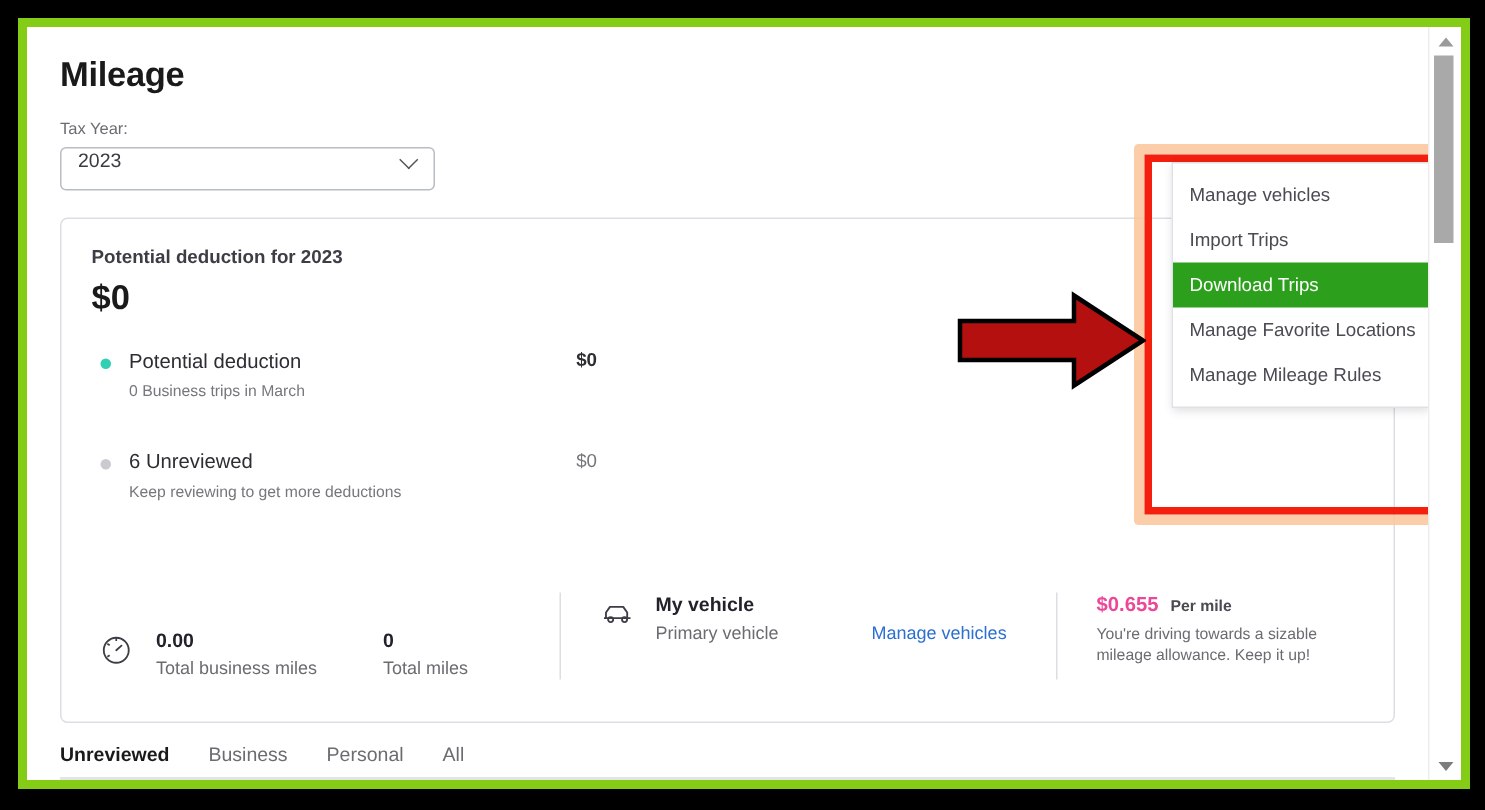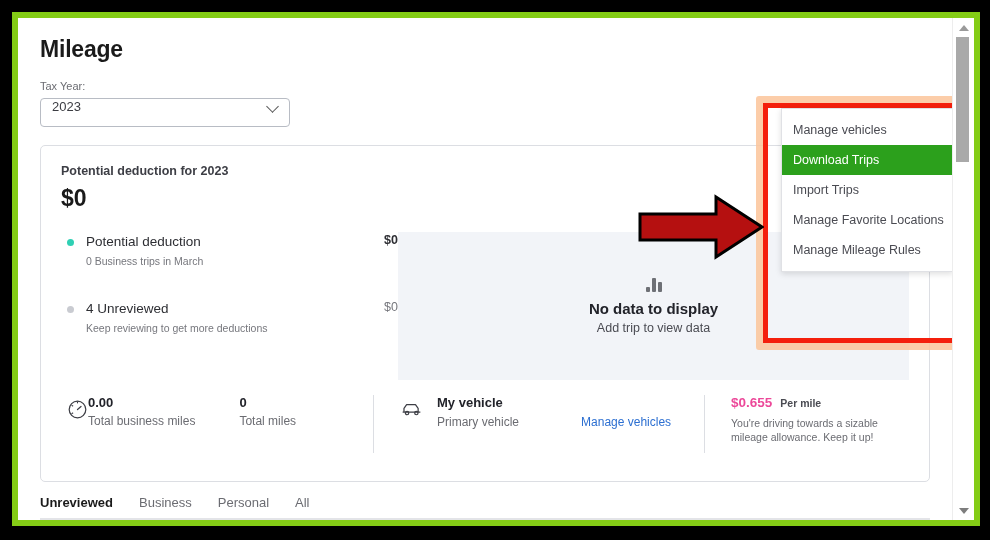--- a/index.html
+++ b/index.html
@@ -163,21 +163,21 @@
 
   
   .stats {
     position: absolute;
     left: 20px; right: 20px;
     bottom: 28px;
     display: flex;
     align-items: flex-start;
     height: 58px;
   }
-  .stat-miles { width: 312px; display: flex; align-items: flex-start; padding-left: 6px; }
+  .stat-miles { width: 312px; display: flex; align-items: flex-start; gap: 16px; padding-left: 6px; margin-top: 24px; }
   .stat-vehicle { width: 330px; display: flex; align-items: flex-start; gap: 14px; padding-left: 26px; }
   .stat-rate { flex: 1; padding-left: 26px; }
 
   .divider {
     width: 1px;
     align-self: stretch;
     background: #dcdee3;
   }
 
   .gauge { width: 21px; height: 21px; flex: none; margin-top: 4px; }
@@ -358,37 +358,28 @@
                 <div class="legend-sub">0 Business trips in March</div>
               </span>
               <span class="legend-val">$0</span>
             </div>
 
             <div class="legend-gap"></div>
 
             <div class="legend-row">
               <span class="legend-dot" style="background:#c9cbd1"></span>
               <span class="legend-text">
-                <span class="legend-title">4 Unreviewed</span>
+                <span class="legend-title">6 Unreviewed</span>
                 <div class="legend-sub">Keep reviewing to get more deductions</div>
               </span>
               <span class="legend-val muted">$0</span>
             </div>
 
           </div>
 
-          <div class="chart-panel">
-            <span class="bars-icon">
-              <i style="height:5px"></i>
-                <i style="height:14px"></i>
-                <i style="height:10px"></i>
-            </span>
-            <div class="nodata-title">No data to display</div>
-            <div class="nodata-sub">Add trip to view data</div>
-          </div>
 
         </div>
 
         <div class="stats">
 
           <div class="stat-miles">
             <svg class="gauge" viewBox="0 0 24 24">
               <circle cx="12" cy="12" r="9.5" fill="none" stroke="#3d3e45" stroke-width="1.4"></circle>
               <line x1="12" y1="12" x2="16" y2="8.5" stroke="#3d3e45" stroke-width="1.4" stroke-linecap="round"></line>
               <line x1="12" y1="2.8" x2="12" y2="5" stroke="#3d3e45" stroke-width="1.3"></line>
@@ -443,22 +434,22 @@
         <div class="tab">Business</div>
         <div class="tab">Personal</div>
         <div class="tab">All</div>
       </div>
 
     </div>
 
     <div class="addtrip-wrap">
       <div class="menu">
         <div class="menu-item">Manage vehicles</div>
+        <div class="menu-item">Import Trips</div>
         <div class="menu-item selected">Download Trips</div>
-        <div class="menu-item">Import Trips</div>
         <div class="menu-item">Manage Favorite Locations</div>
         <div class="menu-item">Manage Mileage Rules</div>
       </div>
     </div>
 
     <div class="hl-glow"></div>
     <div class="hl-box"></div>
 
     <svg class="arrow" viewBox="0 0 126 70">
       <path d="M2 22 H78 V5 L124 35 L78 65 V48 H2 Z" fill="#b51010" stroke="#000000" stroke-width="3" stroke-linejoin="miter"></path>

